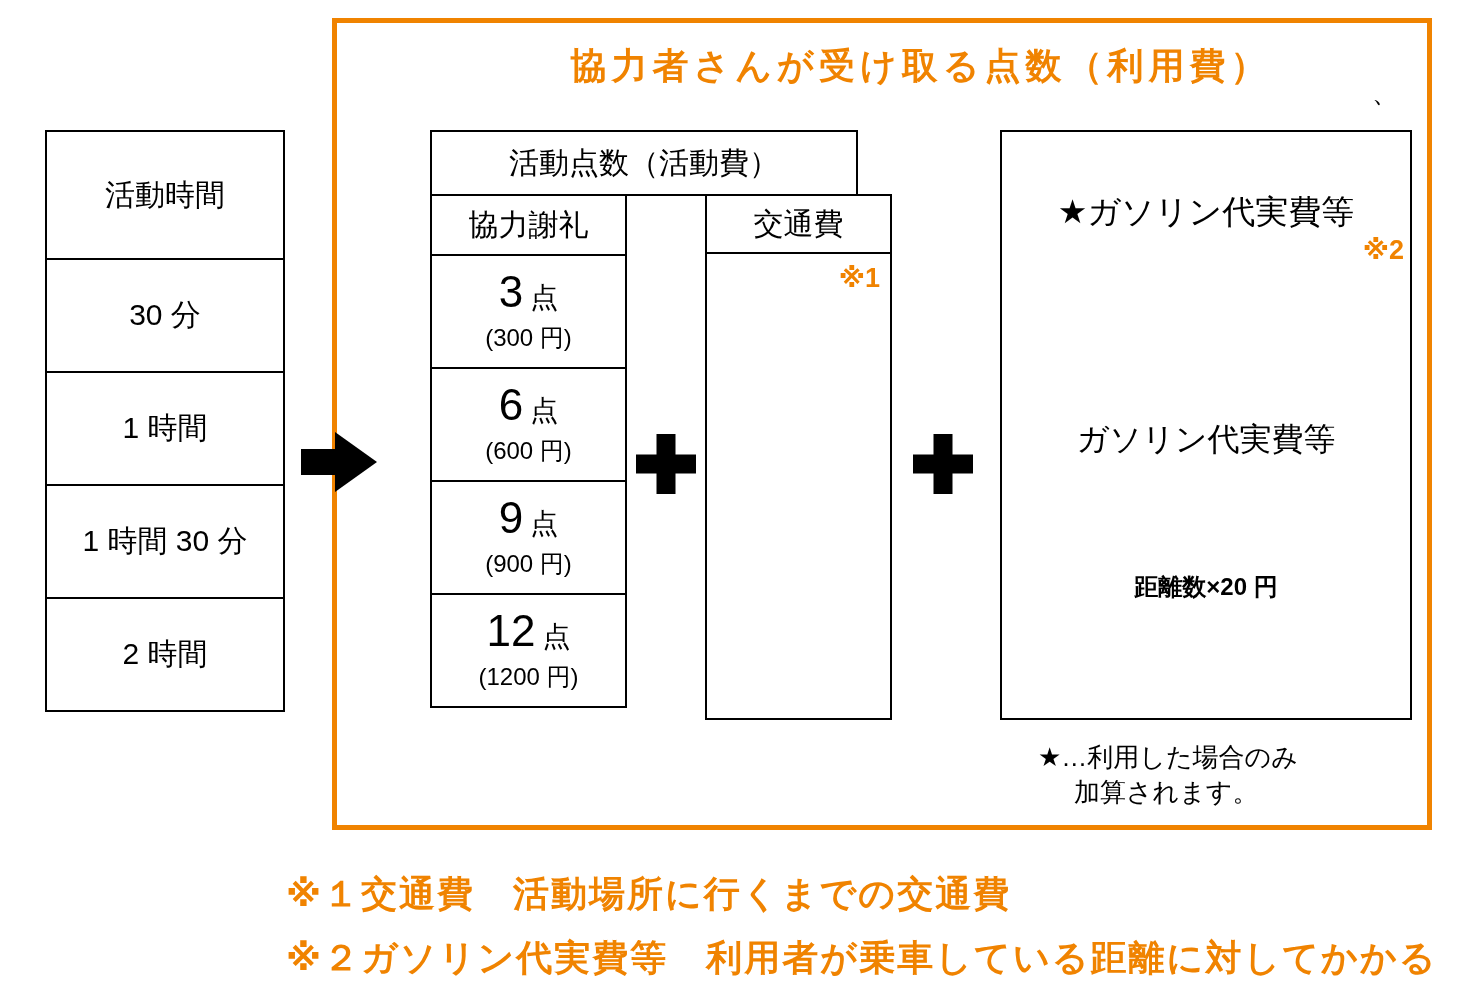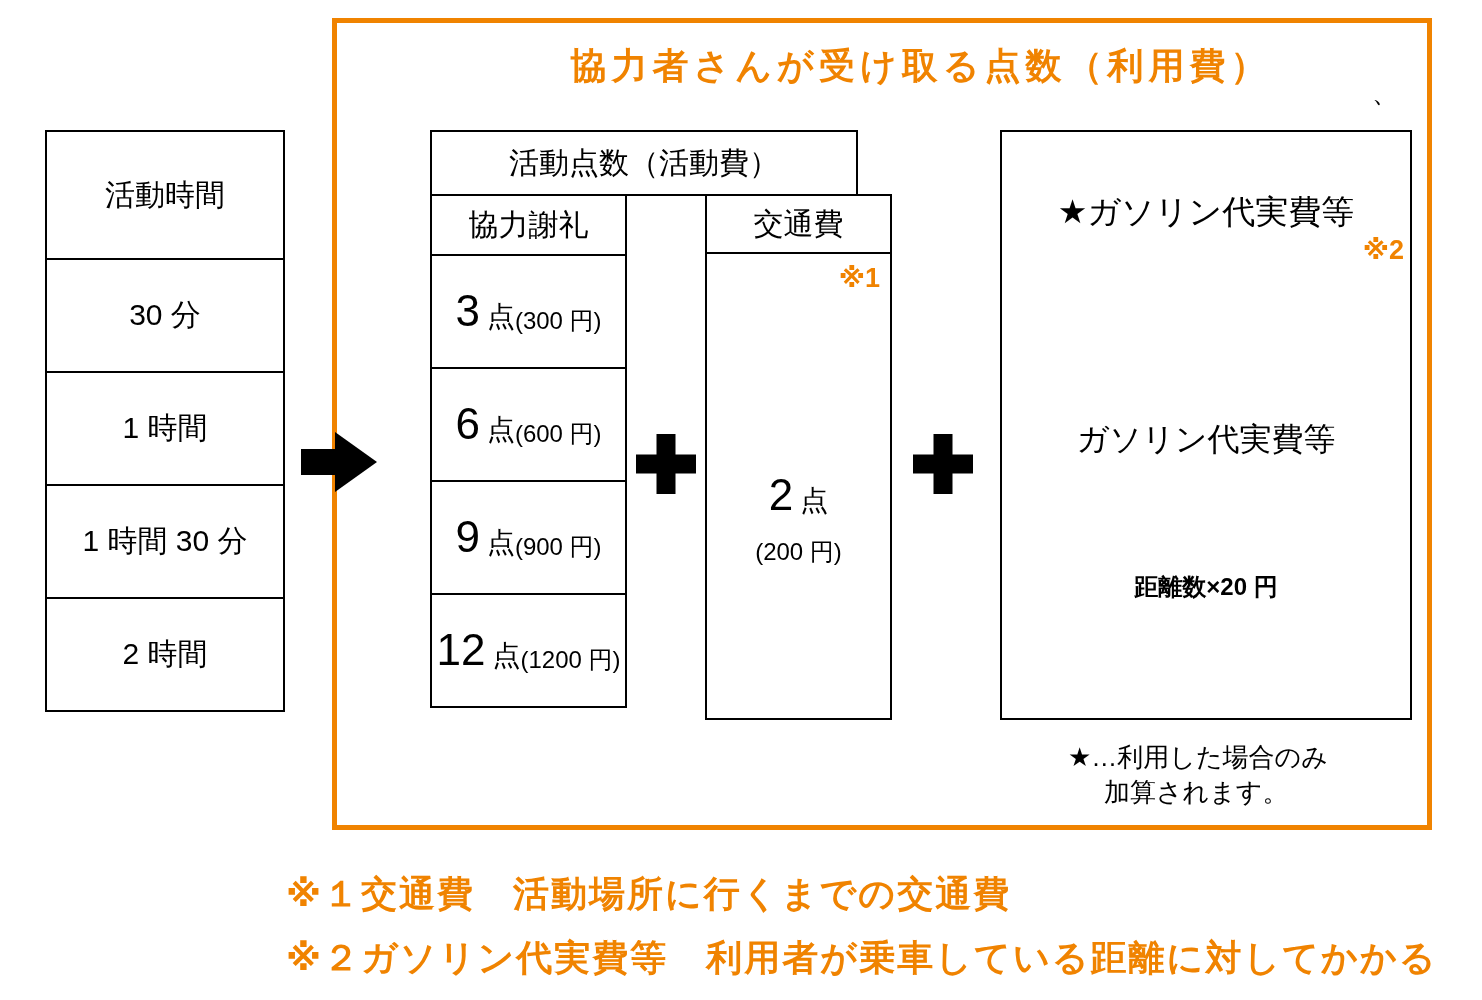--- a/index.html
+++ b/index.html
@@ -98,28 +98,28 @@
     left: 430px; top: 194px;
     width: 197px;
     border: 2px solid var(--line);
     background: var(--paper);
   }
   .reward-table .cell.header { height: 58px; }
   .reward-table .point-cell {
     height: 113px;
     border-top: 2px solid var(--line);
     display: flex;
-    flex-direction: row;
+    flex-direction: column;
     align-items: center;
     justify-content: center;
   }
   .pts { line-height: 1.05; white-space: nowrap; }
   .pts .num { font-size: 44px; }
   .pts .unit { font-size: 28px; margin-left: 7px; }
-  .yen { font-size: 24px; margin-top: 18px; white-space: nowrap; }
+  .yen { font-size: 24px; margin-top: 6px; white-space: nowrap; }
 
   
   .transport-table {
     position: absolute;
     left: 705px; top: 194px;
     width: 187px; height: 526px;
     border: 2px solid var(--line);
     background: var(--paper);
     display: flex;
     flex-direction: column;
@@ -186,21 +186,20 @@
   }
 
   
   .star-note {
     position: absolute;
     left: 1038px; top: 740px;
     font-size: 26px;
     line-height: 1.35;
     color: var(--ink);
     white-space: nowrap;
-    margin-left: 30px;
   }
   .star-note .indent { padding-left: 36px; }
 
   
   .footnote {
     position: absolute;
     left: 286px;
     font-size: 36px;
     font-weight: bold;
     letter-spacing: 2px;
@@ -256,24 +255,20 @@
       <div class="yen">(1200 円)</div>
     </div>
   </div>
 
   <div class="plus-sign plus-1"></div>
 
   <div class="transport-table">
     <div class="cell header">交通費</div>
     <div class="t-body">
       <div class="note-ref">※1</div>
-      <div class="t-value">
-        <div class="pts"><span class="num">2</span><span class="unit">点</span></div>
-        <div class="yen">(200 円)</div>
-      </div>
     </div>
   </div>
 
   <div class="plus-sign plus-2"></div>
 
   <div class="gas-box">
     <div class="gas-header">★ガソリン代実費等</div>
     <div class="note-ref">※2</div>
     <div class="gas-line1">ガソリン代実費等</div>
     <div class="gas-line2">距離数×20 円</div>

